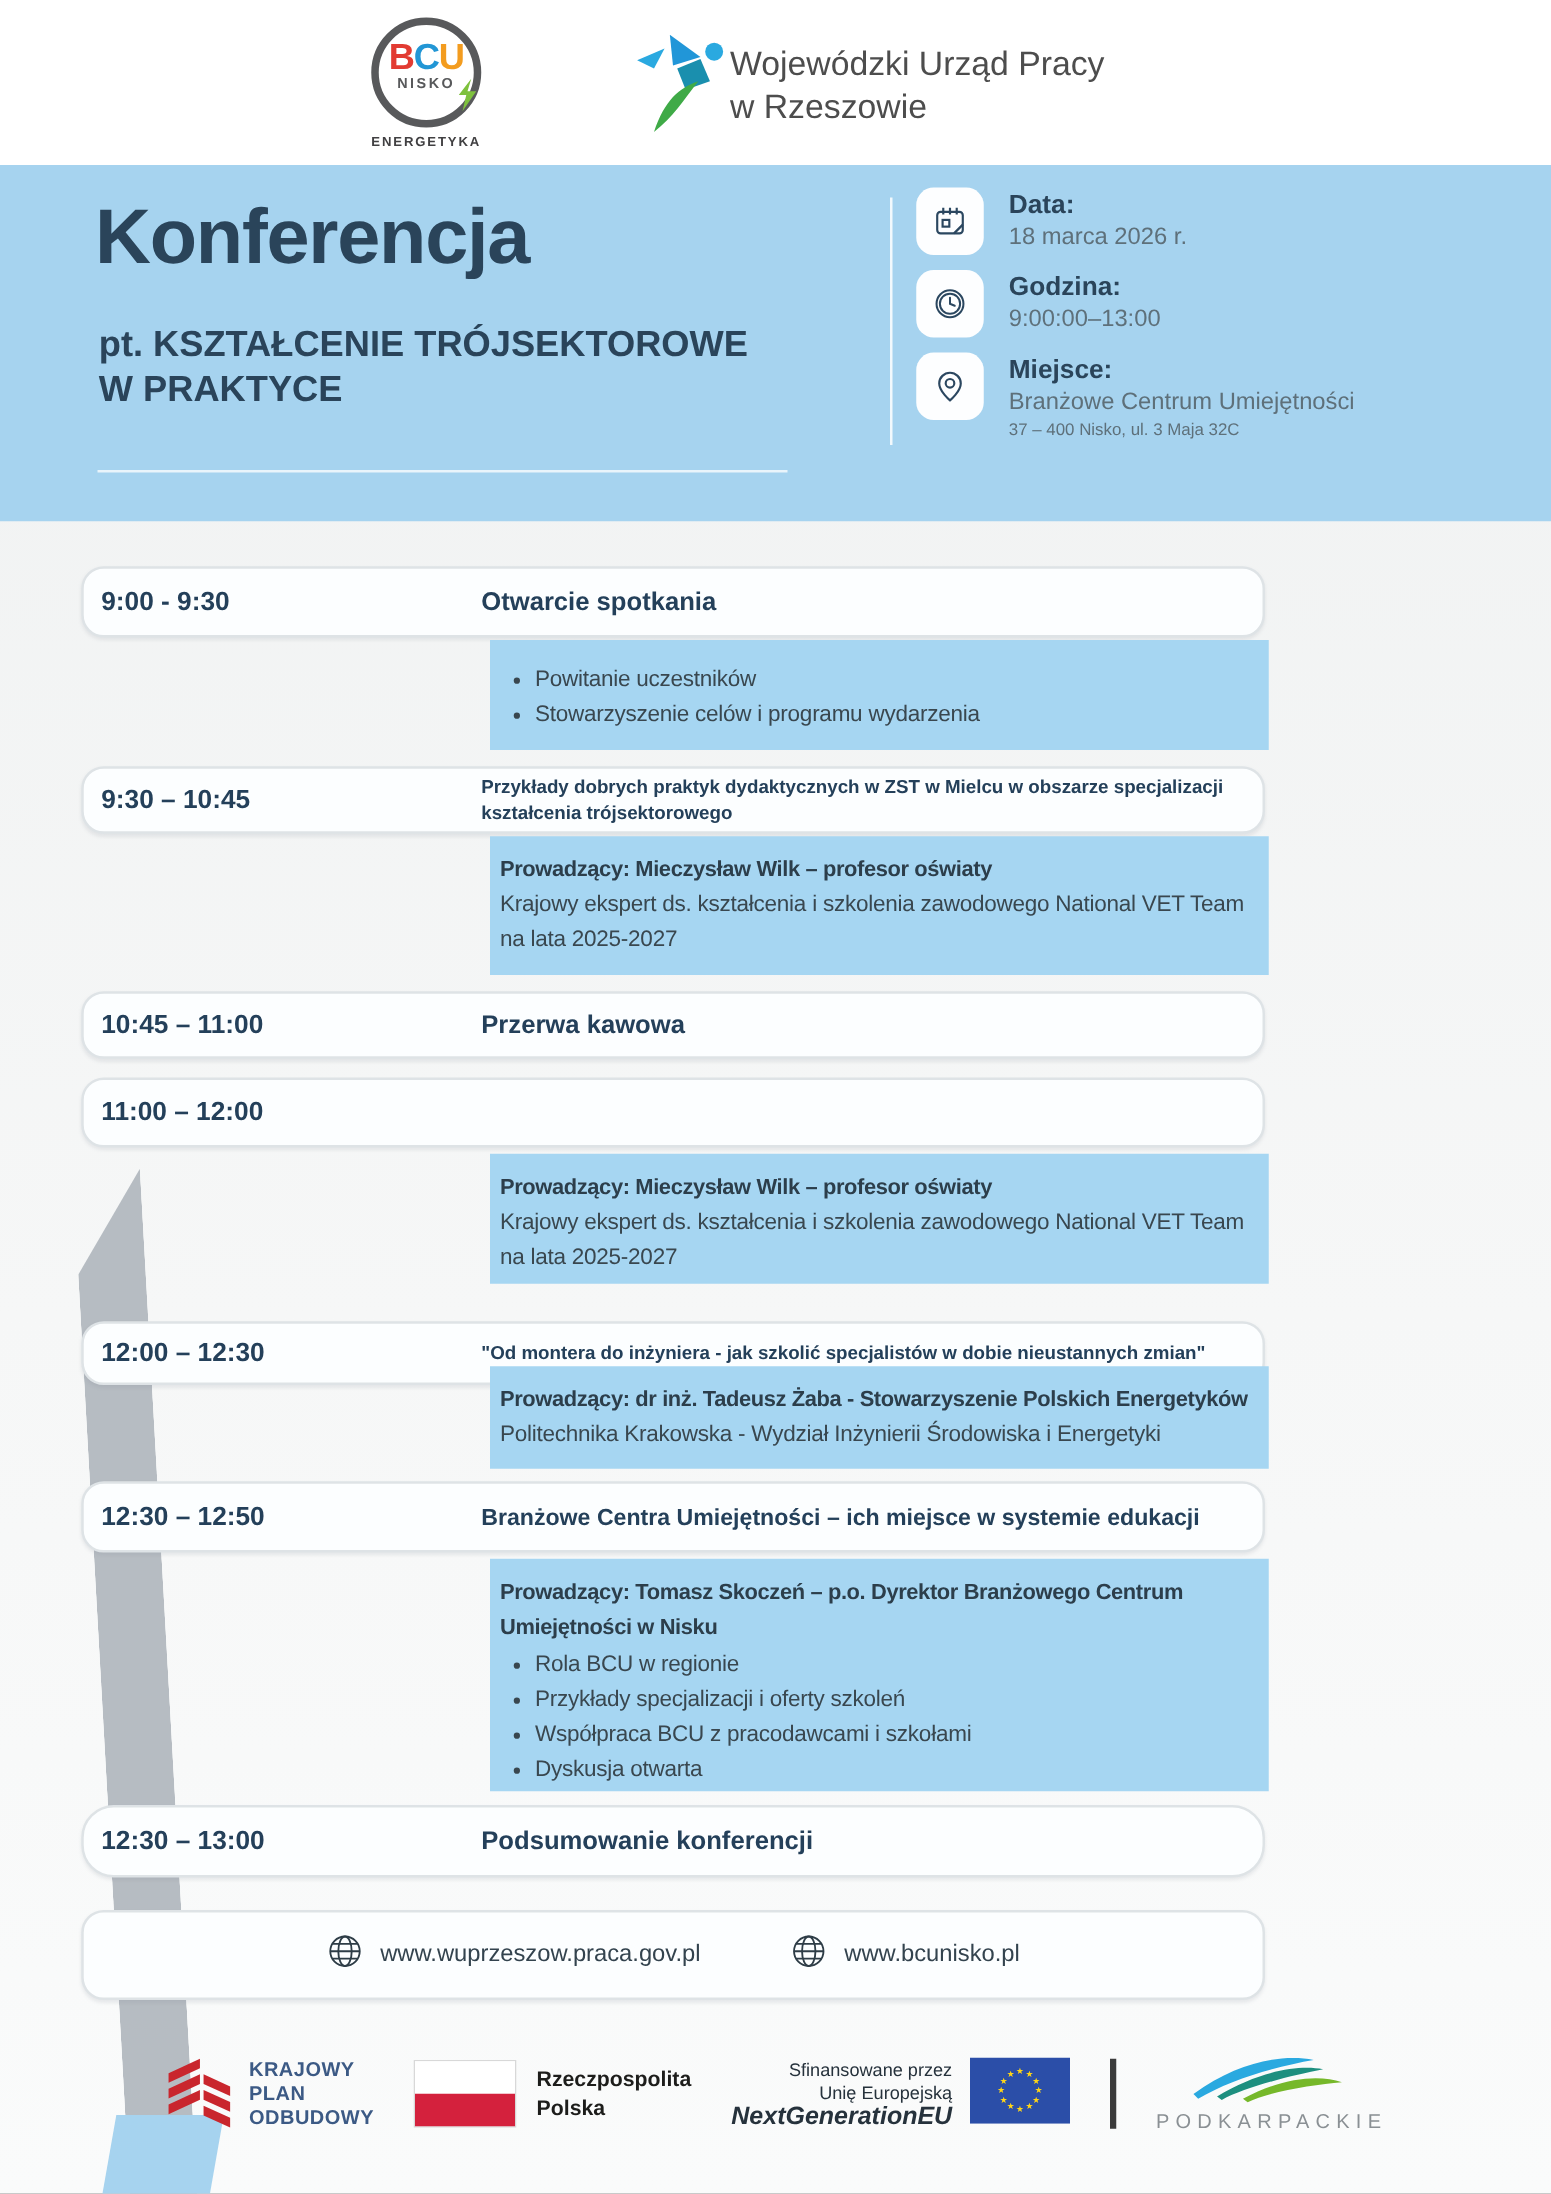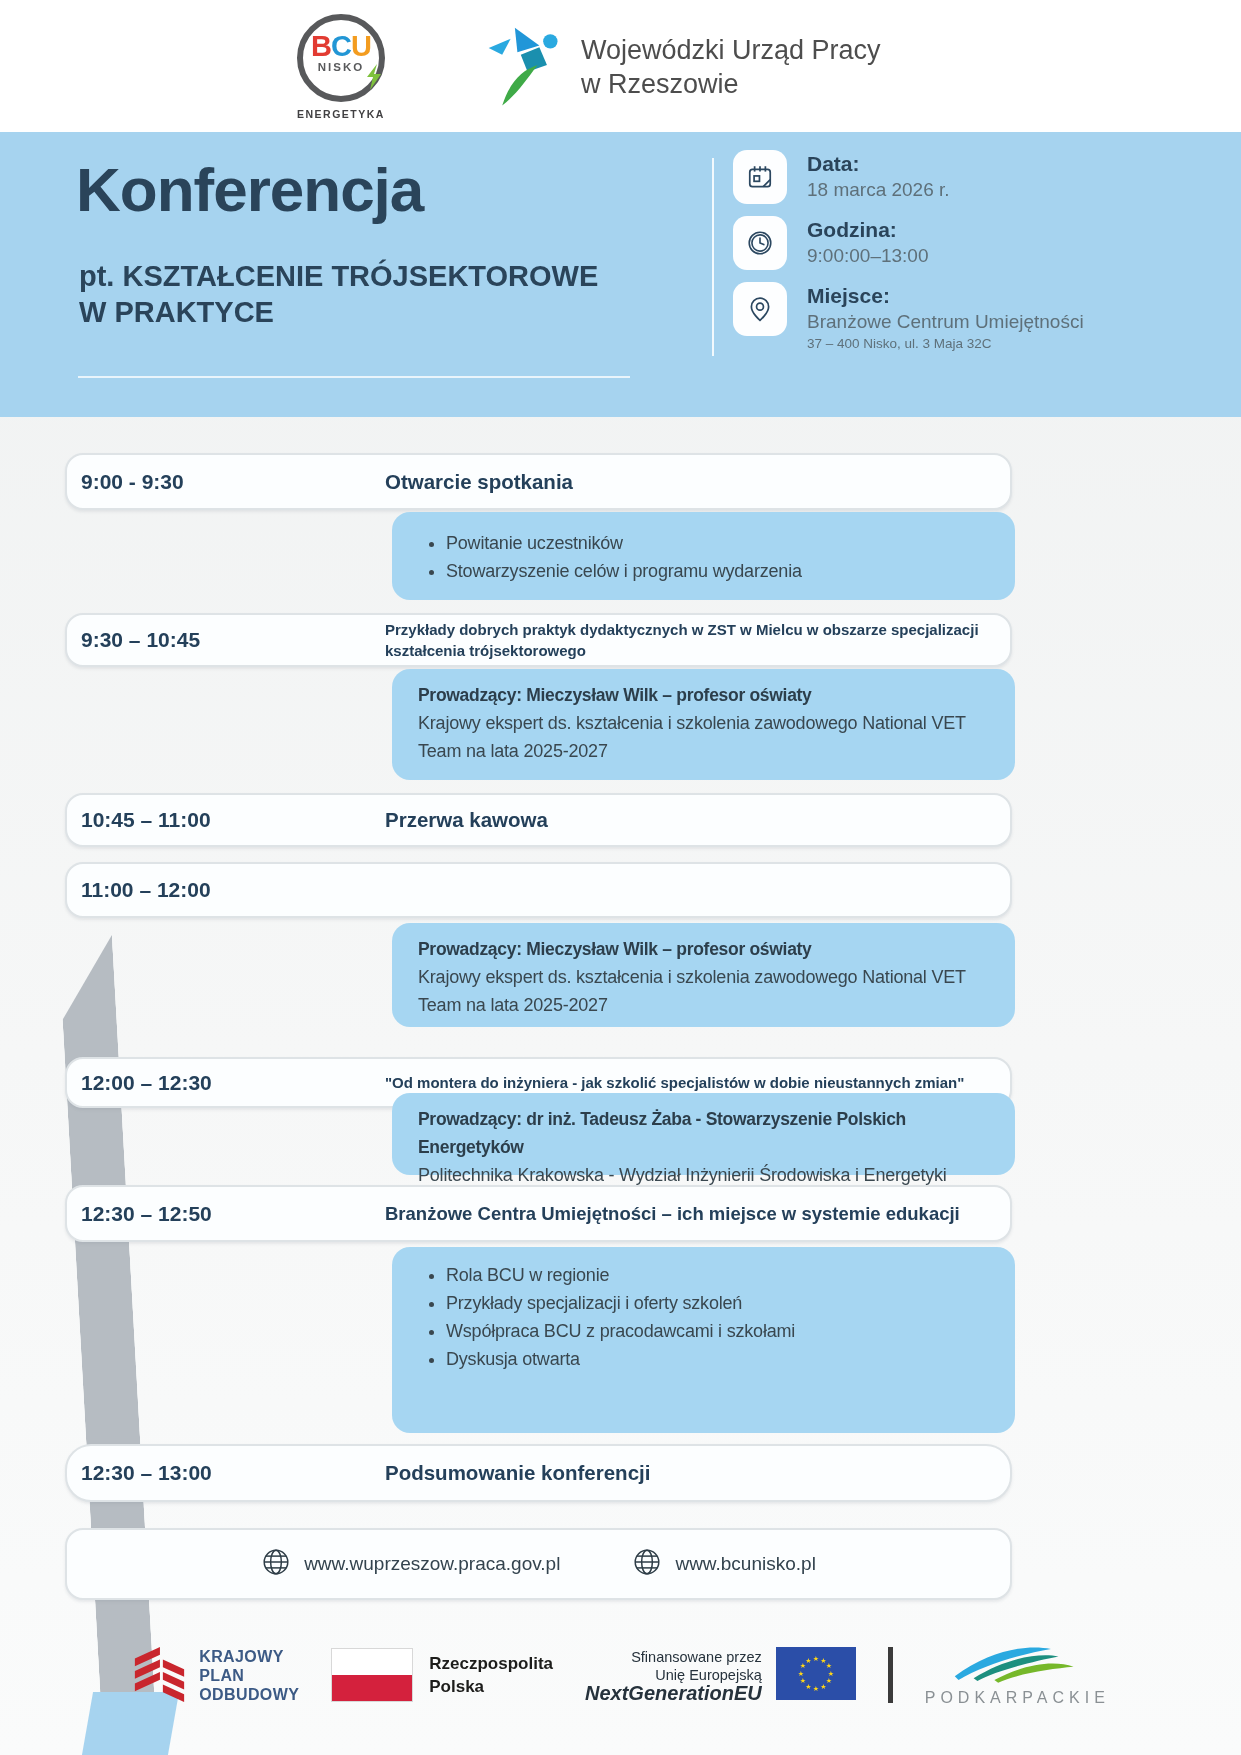--- a/index.html
+++ b/index.html
@@ -11,21 +11,21 @@
   .top-band { position:absolute; top:0; left:0; width:100%; height:132px; background:#ffffff; }
   .bcu { position:absolute; left:291px; top:14px; width:100px; text-align:center; }
   .bcu-circle { width:88px; height:88px; border:6px solid #58595b; border-radius:50%;
                 margin:0 auto; position:relative; background:#fff; }
   .bcu-letters { font-size:29px; font-weight:bold; margin-top:11px; line-height:30px; letter-spacing:-1px; }
   .bcu-b { color:#e23b32; } .bcu-c { color:#2296d5; } .bcu-u { color:#f39c1f; }
   .bcu-city { font-size:11.5px; color:#58595b; font-weight:bold; letter-spacing:2px; }
   .bcu-bolt { position:absolute; right:-4px; bottom:2px; }
   .bcu-sector { font-size:10.5px; font-weight:bold; color:#414042; letter-spacing:1.5px; margin-top:6px; }
 
-  .wup { position:absolute; left:487px; top:22px; display:flex; gap:18px; align-items:center; }
+  .wup { position:absolute; left:508px; top:22px; display:flex; align-items:center; }
   .wup-text { font-size:27px; color:#4d4d4d; line-height:34px; }
 
   
   .hero { position:absolute; top:132px; left:0; width:100%; height:285px; background:#a6d3ef; }
   .hero-title { position:absolute; left:76px; top:22px; font-size:62px; font-weight:bold;
                 color:#2a445a; letter-spacing:-1px; }
   .hero-sub { position:absolute; left:79px; top:126px; font-size:29px; font-weight:bold;
               color:#2a445a; line-height:36px; }
   .hero-divider { position:absolute; left:78px; top:244px; width:552px; height:2px;
                   background:rgba(255,255,255,0.75); }
@@ -58,22 +58,22 @@
   .ttl-md2 { font-size:18.5px; }
   .r1 { top:453px;  height:57px; }
   .r2 { top:613px;  height:54px; }
   .r3 { top:793px;  height:54px; }
   .r4 { top:862px;  height:56px; }
   .r5 { top:1057px; height:51px; }
   .r6 { top:1185px; height:57px; }
   .r7 { top:1444px; height:58px;border-radius:26px; }
 
   
-  .bb { position:absolute; left:392px; width:623px; background:#a6d6f2; padding:12px 8px 0 26px;
-        color:#39474f; font-size:18px; letter-spacing:-0.2px; line-height:28px;border-radius:18px; }
+  .bb { position:absolute; left:392px; width:623px; background:#a6d6f2; padding:12px 8px 0 8px;
+        color:#39474f; font-size:18px; letter-spacing:-0.2px; line-height:28px; }
   .bb .lead { font-weight:bold; color:#2c3e4b; font-size:17.5px; letter-spacing:-0.3px; }
   .bb ul { margin:2px 0 0 0; padding-left:28px; }
   .b1 { top:512px;  height:88px;  padding-top:15px; }
   .b2 { top:669px;  height:111px; }
   .b4 { top:923px;  height:104px; }
   .b5 { top:1093px; height:82px;  }
   .b6 { top:1247px; height:186px; }
 
   
   .web { position:absolute; left:65px; top:1528px; width:947px; height:72px; background:#fcfeff;
@@ -230,20 +230,21 @@
   <div class="bb b5">
     <div class="lead">Prowadzący: dr inż. Tadeusz Żaba - Stowarzyszenie Polskich Energetyków</div>
     <div>Politechnika Krakowska - Wydział Inżynierii Środowiska i Energetyki</div>
   </div>
 
   <div class="pill r6">
     <div class="time">12:30 – 12:50</div>
     <div class="ttl ttl-md2">Branżowe Centra Umiejętności – ich miejsce w systemie edukacji</div>
   </div>
   <div class="bb b6">
+    <div class="lead">Prowadzący: Tomasz Skoczeń – p.o. Dyrektor Branżowego Centrum Umiejętności w Nisku</div>
     <ul>
       <li>Rola BCU w regionie</li>
       <li>Przykłady specjalizacji i oferty szkoleń</li>
       <li>Współpraca BCU z pracodawcami i szkołami</li>
       <li>Dyskusja otwarta</li>
     </ul>
   </div>
 
   <div class="pill r7">
     <div class="time">12:30 – 13:00</div>

